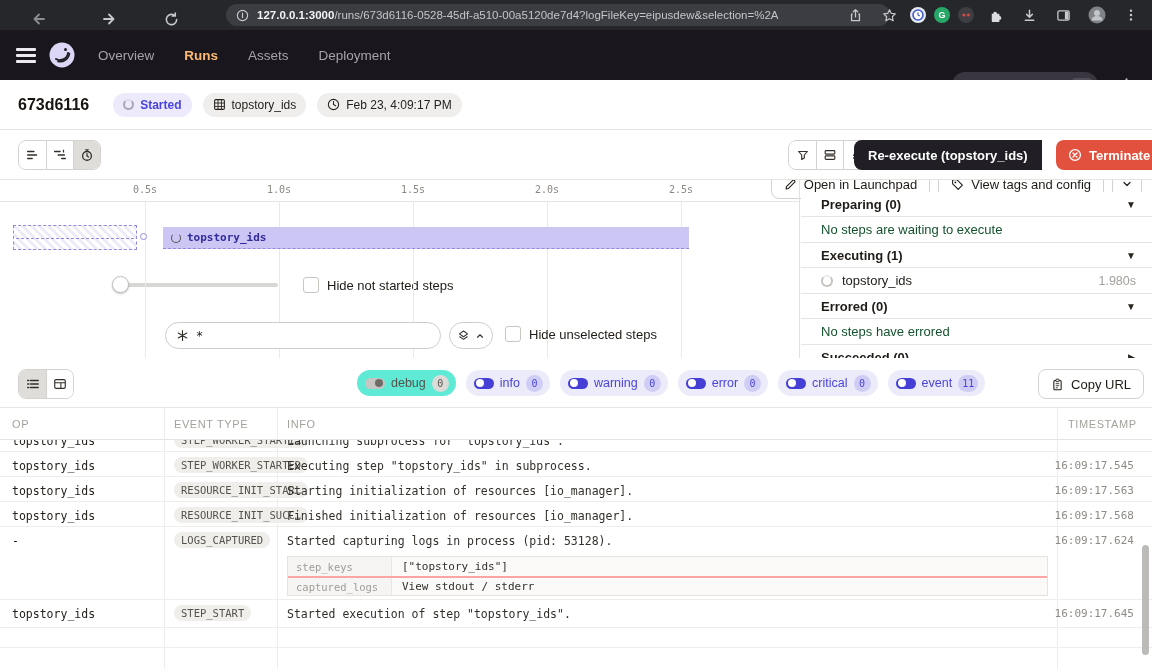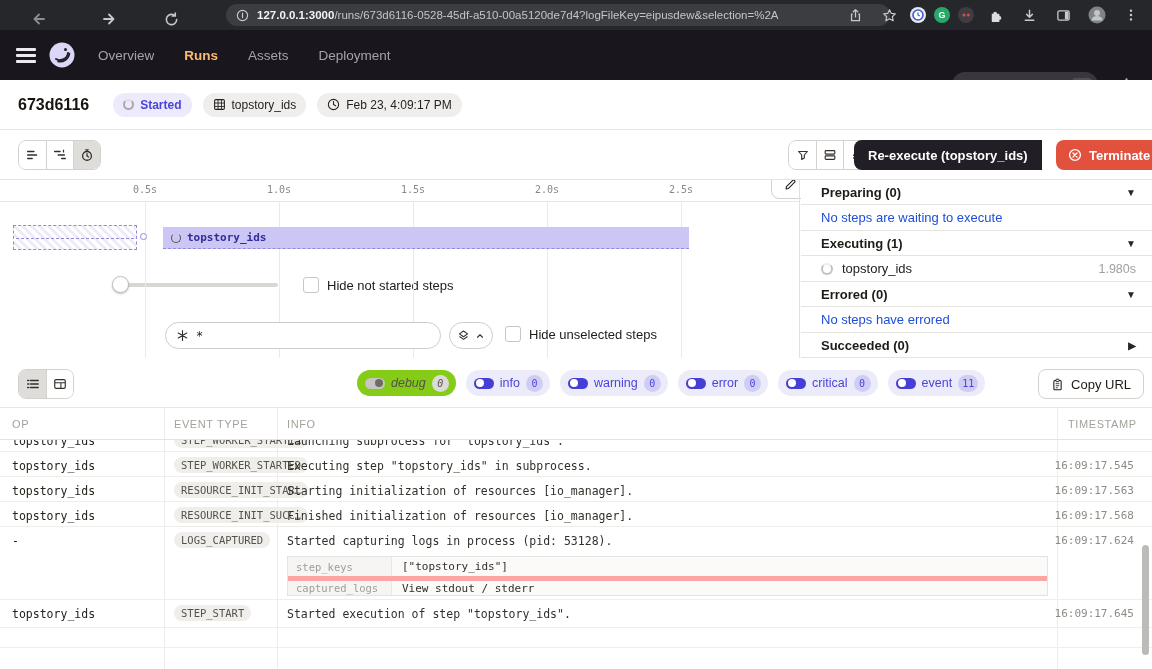--- a/index.html
+++ b/index.html
@@ -92,42 +92,42 @@
   .bar-spin { width:10px; height:10px; border-radius:50%; border:1.5px solid #56524E; border-top-color:#CBC6F3; flex:0 0 auto; }
   .sel-bar { position:absolute; left:0; top:142px; width:800px; height:30px; display:flex; align-items:center; }
   .sel-input { position:absolute; left:165px; top:0; width:276px; height:27px; border:1px solid #CFCCC9; border-radius:14px;
     background:#fff; display:flex; align-items:center; gap:7px; padding:0 10px; }
   .sel-input input { border:none; outline:none; font-family:"DejaVu Sans Mono", monospace; font-size:12px; color:#26221D; width:200px; background:transparent; }
   .sel-graph-btn { position:absolute; left:449px; top:0; width:44px; height:27px; border:1px solid #CFCCC9; border-radius:14px;
     background:#fff; display:flex; align-items:center; justify-content:center; gap:5px; color:#332F2A; cursor:pointer; }
   .chk-unselected { left:505px; top:4px; }
 
   
-  .status-panel { position:absolute; left:801px; top:0; width:351px; height:178px; background:#fff; font-size:13px;text-align:center; }
+  .status-panel { position:absolute; left:801px; top:12px; width:351px; height:178px; background:#fff; font-size:13px;text-align:center; }
   .sp-row { display:flex; align-items:center; padding:0 16px 0 20px; border-bottom:1px solid #E6E4E1; }
   .sp-head { height:25px; font-weight:bold; color:#1F1B16; cursor:pointer; }
   .sp-caret { margin-left:auto; font-size:10px; color:#2A2621; }
-  .sp-empty { height:26px; color:#1d4ed8; }
+  .sp-empty { height:26px; color:#14532d; }
   .sp-step { height:26px; gap:9px; color:#26221D; }
   .sp-spin { width:12px; height:12px; border-radius:50%; border:2px solid #C6C3BF; border-top-color:#EFEDEA; }
   .sp-elapsed { margin-left:auto; color:#A3A09B; font-size:12.5px; }
 
   
   .log-toolbar { position:absolute; left:0; top:358px; width:1152px; height:50px; background:#fff; border-bottom:1px solid #E9E7E4; }
   .seg-logview { left:18px; top:11px; }
   .filter-box { position:absolute; left:95px; top:11px; width:240px; height:28px; border:1px solid #CFCCC9; border-radius:14px;
     display:flex; align-items:center; padding:0 10px; }
   .filter-box input { border:none; outline:none; font-size:13px; color:#26221D; width:190px; background:transparent; }
   .filter-box input::placeholder { color:#A5A29C; }
   .filter-clear { margin-left:auto; color:#8E8B86; cursor:pointer; }
   .levels { position:absolute; left:357px; top:12px; display:flex; gap:10px; }
   .lvl { height:26px; border-radius:13px; display:flex; align-items:center; gap:6px; padding:0 7px 0 8px;
     font-size:12.5px; cursor:pointer; }
   .lvl.on { background:#ECEBFA; color:#4A44DB; }
-  .lvl.off { background:#84cc16; color:#55524D;font-style:italic; }
+  .lvl.off { background:#5eead4; color:#55524D; }
   .toggle { width:20px; height:11px; border-radius:6px; position:relative; flex:0 0 auto; }
   .lvl.on .toggle { background:#453FD6; }
   .lvl.off .toggle { background:#C7C5C2; }
   .knob { position:absolute; top:1.5px; width:8px; height:8px; border-radius:50%; }
   .lvl.on .knob { left:2px; background:#fff; }
   .lvl.off .knob { right:2px; background:#6E6B67; }
   .count { min-width:17px; height:17px; border-radius:9px; display:flex; align-items:center; justify-content:center;
     font-family:"DejaVu Sans Mono", monospace; font-size:10px; padding:0 4px; }
   .lvl.on .count { background:#CFCDF4; color:#4A44DB; }
   .lvl.off .count { background:#DDDBD8; color:#55524D; }
@@ -144,21 +144,21 @@
   .hcell-ts { position:absolute; left:1068px; }
   .lt-row { position:absolute; left:0; width:1152px; border-bottom:1px solid #F0EEEB; }
   .cell-op { position:absolute; left:12px; top:7px; font-family:"DejaVu Sans Mono", monospace; font-size:11.5px; color:#26221D; }
   .ev-badge { position:absolute; left:174px; top:5px; background:#F0EEEB; border-radius:8px; padding:2px 7px;
     font-family:"DejaVu Sans Mono", monospace; font-size:10.5px; color:#55524D; white-space:nowrap; }
   .cell-info { position:absolute; left:287px; top:7px; font-family:"DejaVu Sans Mono", monospace; font-size:11.5px; color:#33302B; }
   .cell-ts { position:absolute; right:18px; top:7px; font-family:"DejaVu Sans Mono", monospace; font-size:11px; color:#8E8B85; }
   .partial { height:12px; overflow:hidden; }
   .partial-inner { position:relative; height:25px; margin-top:-13px; }
   .meta-table { position:absolute; left:287px; top:29px; width:761px; border:1px solid #E5E3E0; }
-  .meta-row { display:flex; height:19px; border-top:5px solid #fca5a5; }
+  .meta-row { display:flex; height:19px; border-top:2px solid #fca5a5; }
   .meta-row:first-child { border-top:none; }
   .meta-key { width:104px; background:#F6F5F3; color:#A09D98; font-family:"DejaVu Sans Mono", monospace;
     font-size:10.5px; display:flex; align-items:center; padding:0 8px; border-right:1px solid #E9E7E4; }
   .meta-val { flex:1; background:#FBFAF8; color:#33302B; font-family:"DejaVu Sans Mono", monospace; font-size:11px;
     display:flex; align-items:center; padding:0 10px; }
   .scroll-thumb { position:absolute; right:3px; top:137px; width:7px; height:110px; border-radius:4px; background:#BDBBB8; cursor:pointer; }
 </style>
 </head>
 <body>
 

